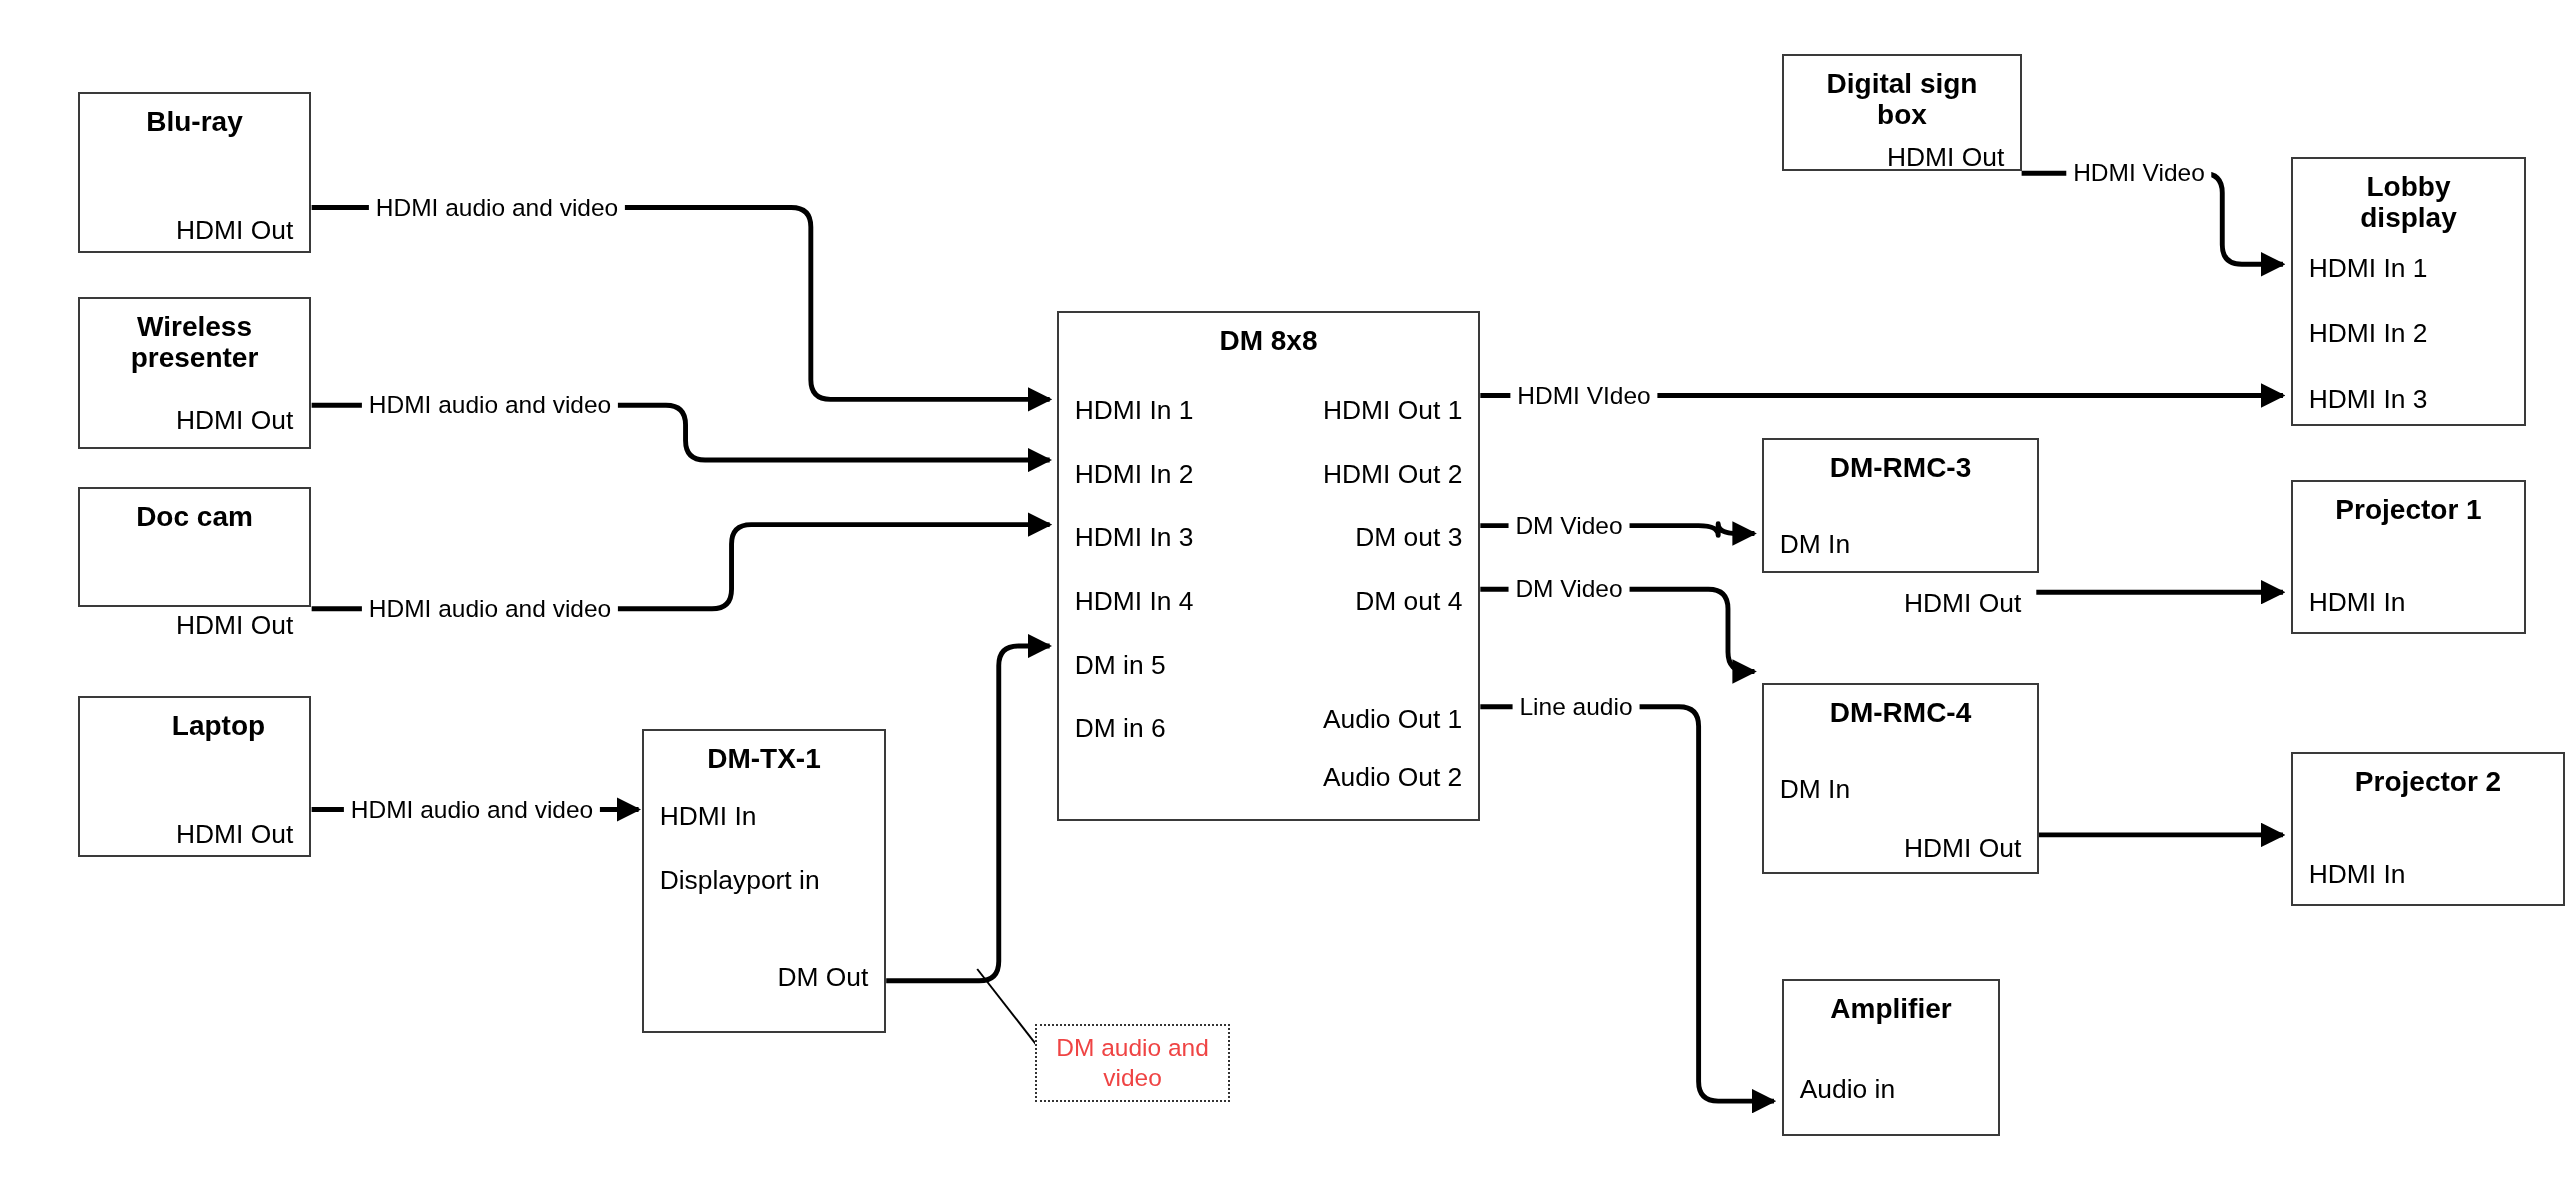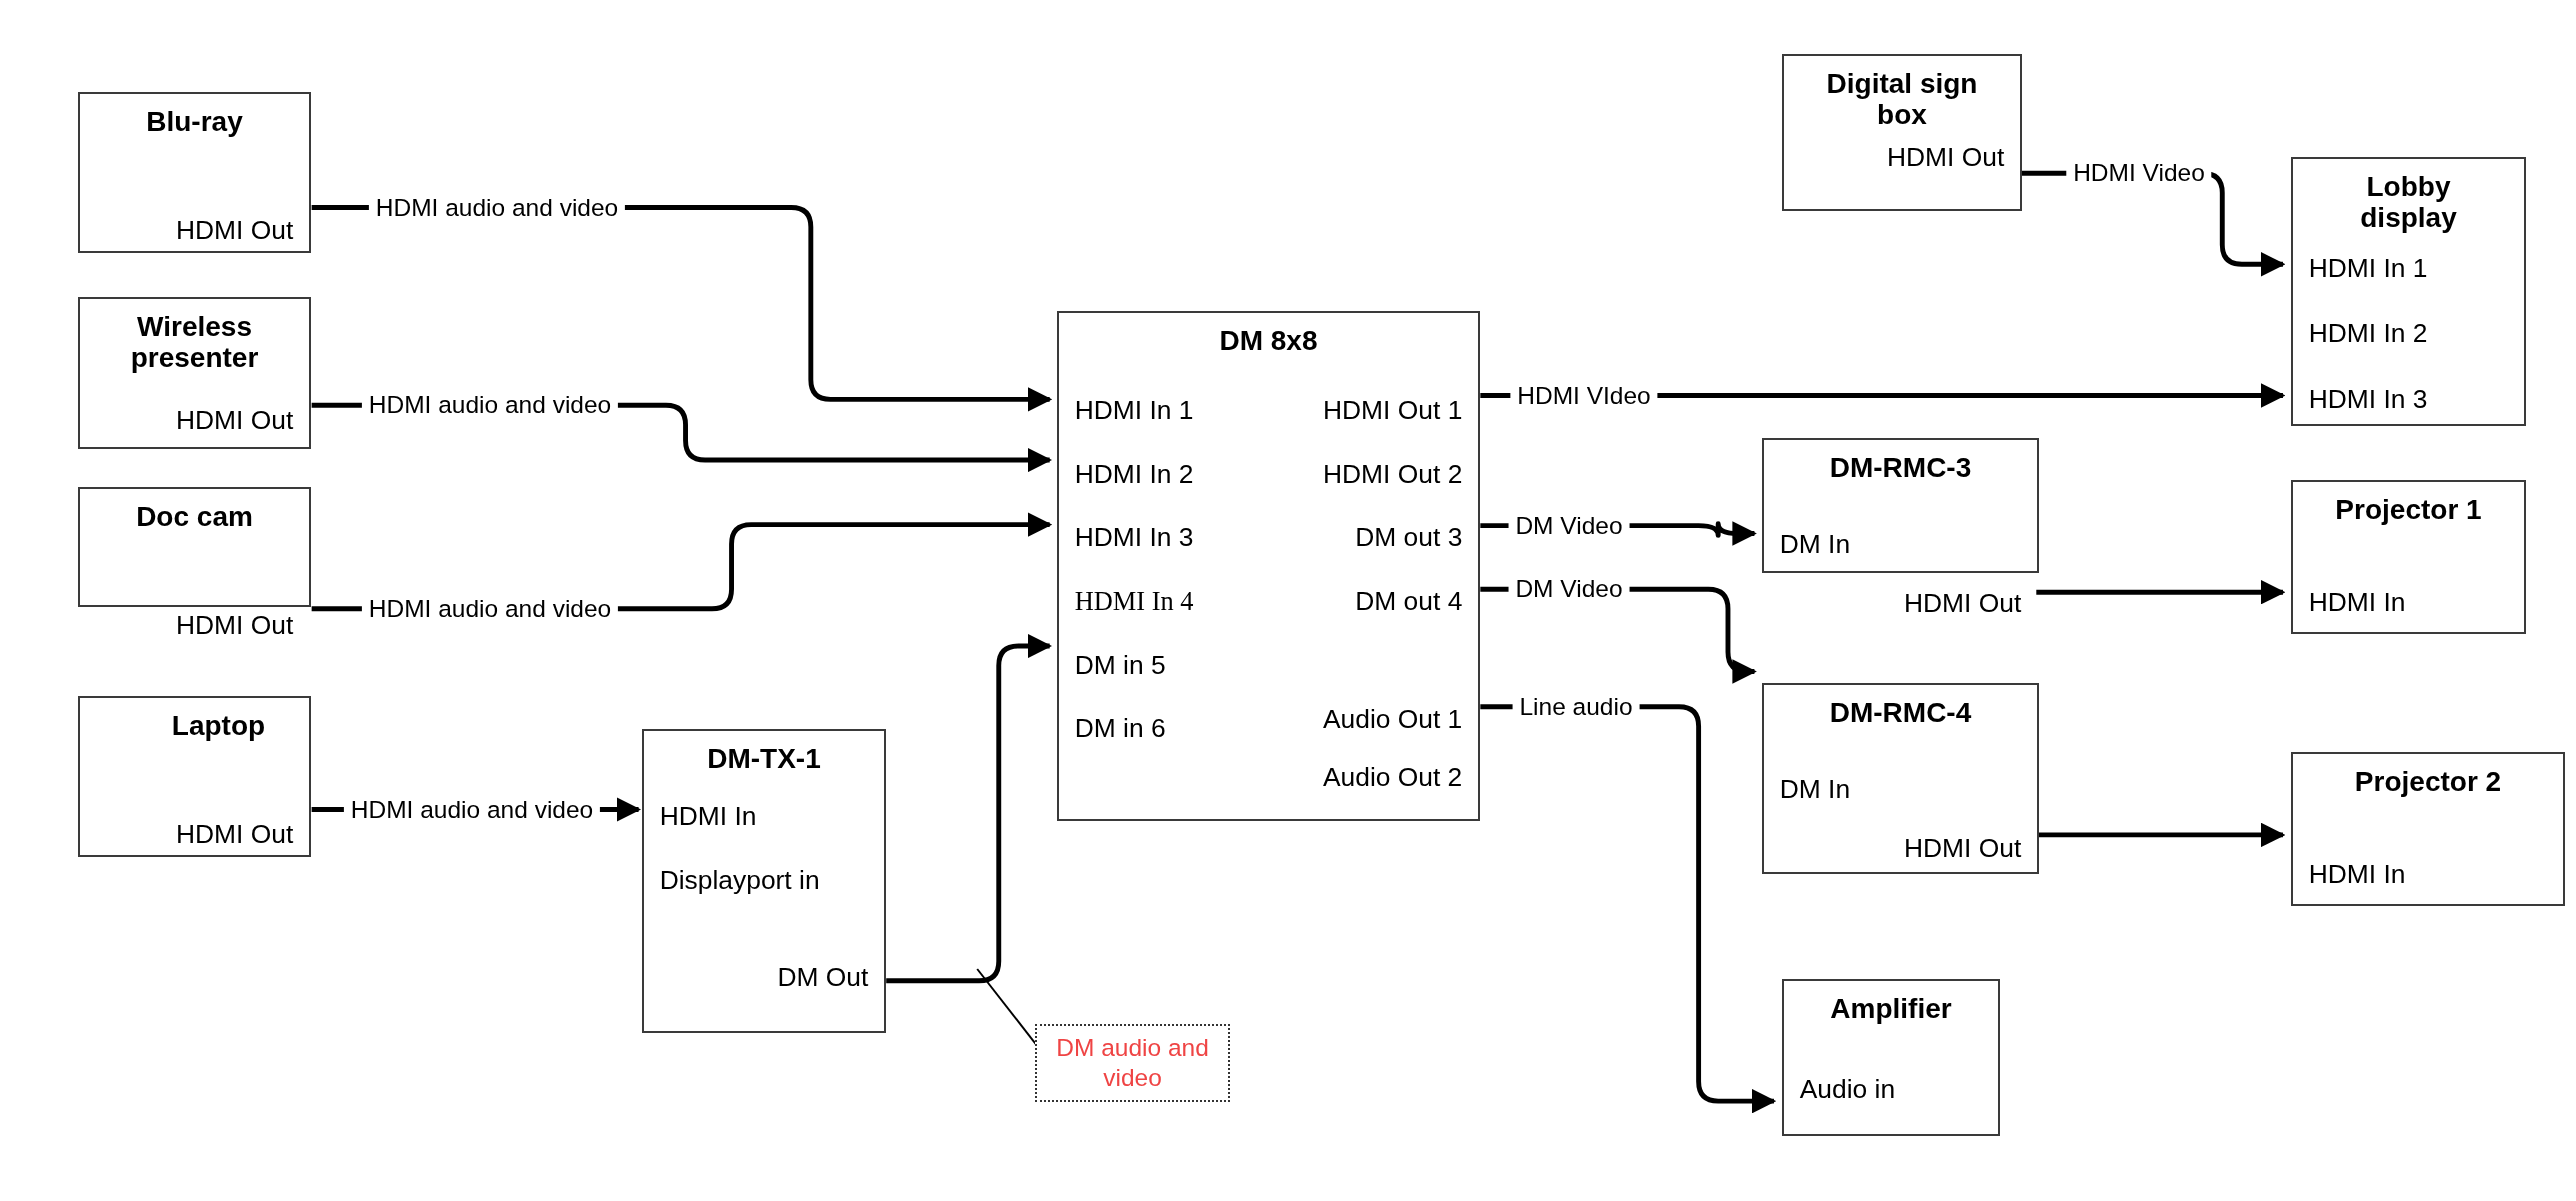--- a/index.html
+++ b/index.html
@@ -196,34 +196,34 @@
     </div>
   </div>
 
   <div class="node" style="left:1057px; top:311px; width:423px; height:510px;">
     <div class="node-title">DM 8x8</div>
     <div class="ports">
 
       <div class="port in" style="top:41px;">HDMI In 1</div>
       <div class="port in" style="top:105px;">HDMI In 2</div>
       <div class="port in" style="top:168px;">HDMI In 3</div>
-      <div class="port in" style="top:232px;font-family:Liberation Serif, serif;">HDMI In 4</div>
+      <div class="port in" style="top:232px;">HDMI In 4</div>
       <div class="port in" style="top:296px;text-align:right;">DM in 5</div>
       <div class="port in" style="top:359px;">DM in 6</div>
 
       <div class="port out" style="top:41px;">HDMI Out 1</div>
       <div class="port out" style="top:105px;">HDMI Out 2</div>
       <div class="port out" style="top:168px;">DM out 3</div>
       <div class="port out" style="top:232px;">DM out 4</div>
       <div class="port out" style="top:350px;">Audio Out 1</div>
       <div class="port out" style="top:408px;">Audio Out 2</div>
     </div>
   </div>
 
-  <div class="node" style="left:1782px; top:54px; width:240px; height:157px;">
+  <div class="node" style="left:1782px; top:54px; width:240px; height:117px;">
     <div class="node-title">Digital sign
 box</div>
     <div class="ports">
       <div class="port out" style="top:12.7px;">HDMI Out</div>
     </div>
   </div>
 
   <div class="node" style="left:2291px; top:157px; width:235px; height:269px;">
     <div class="node-title">Lobby
 display</div>

